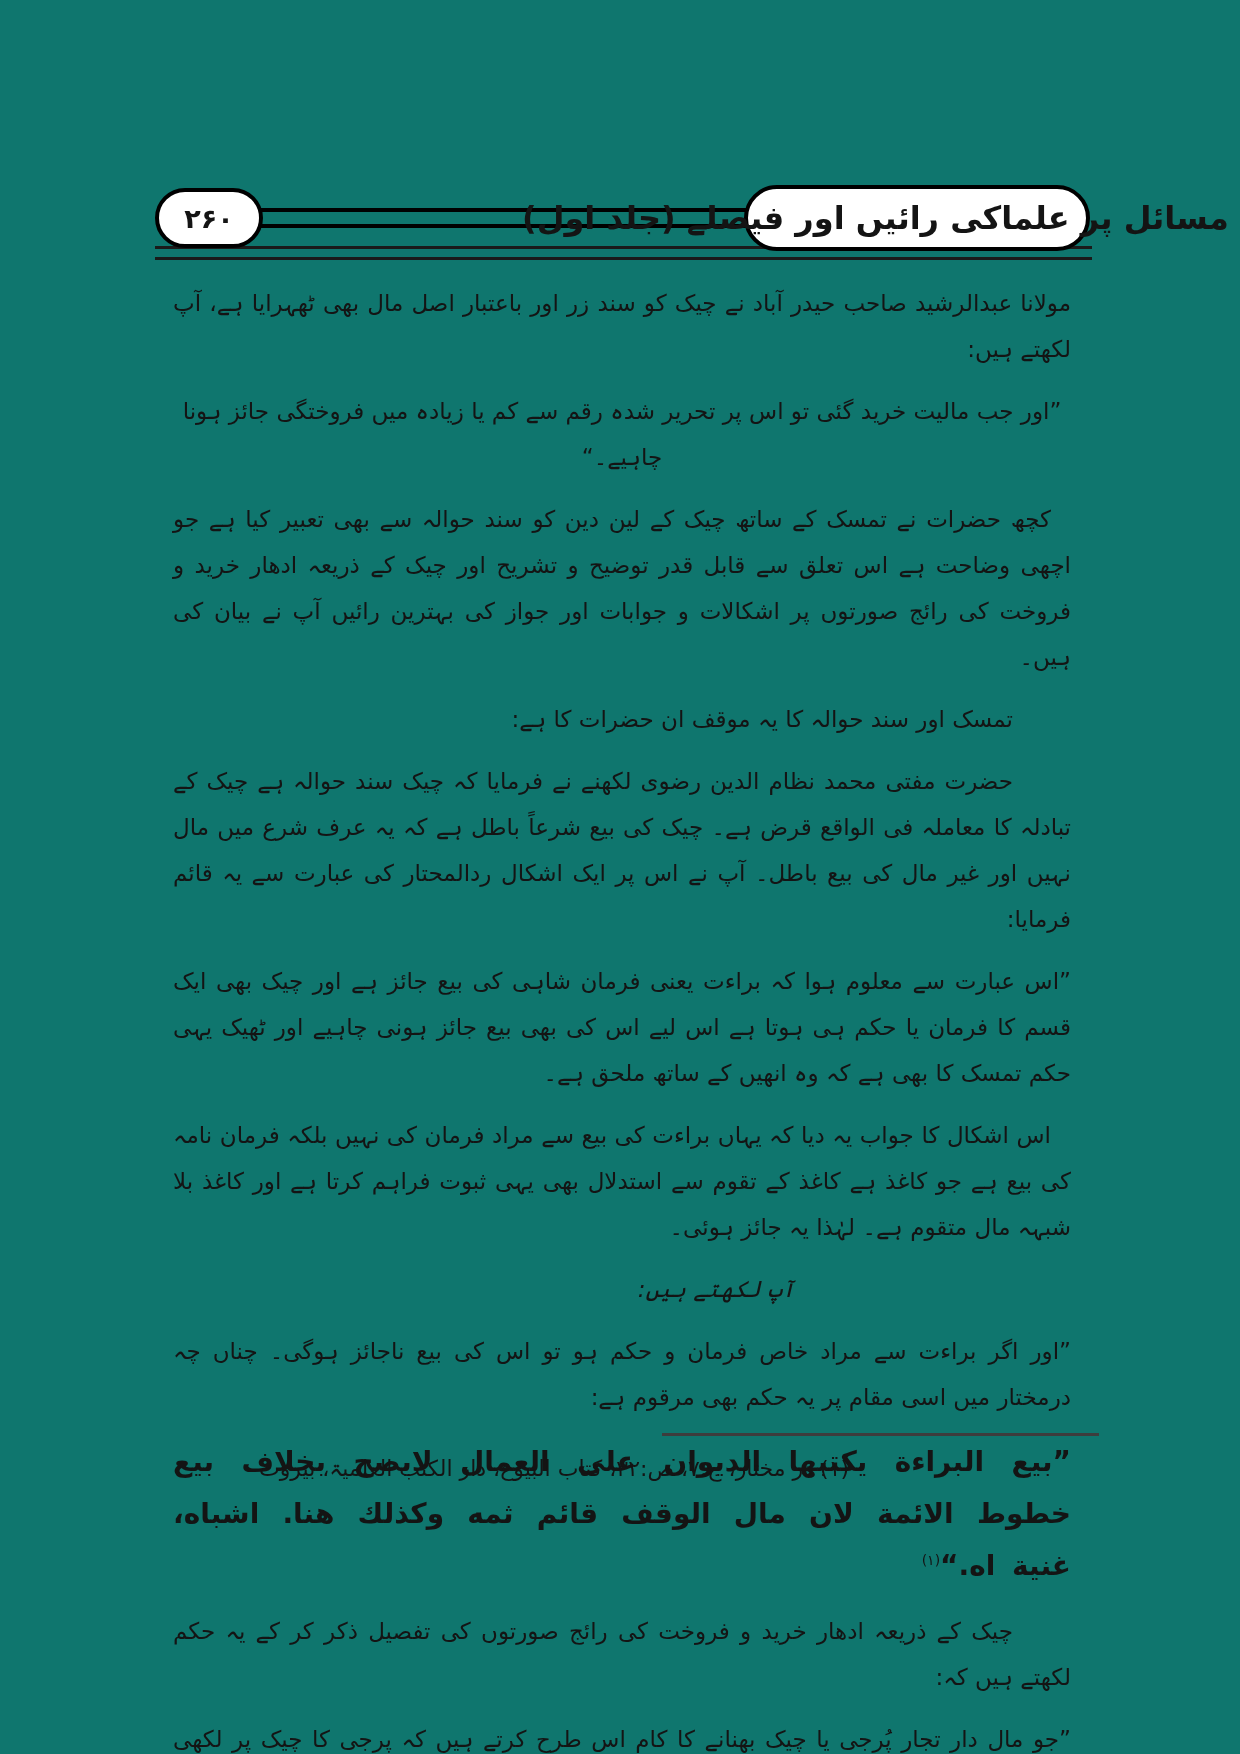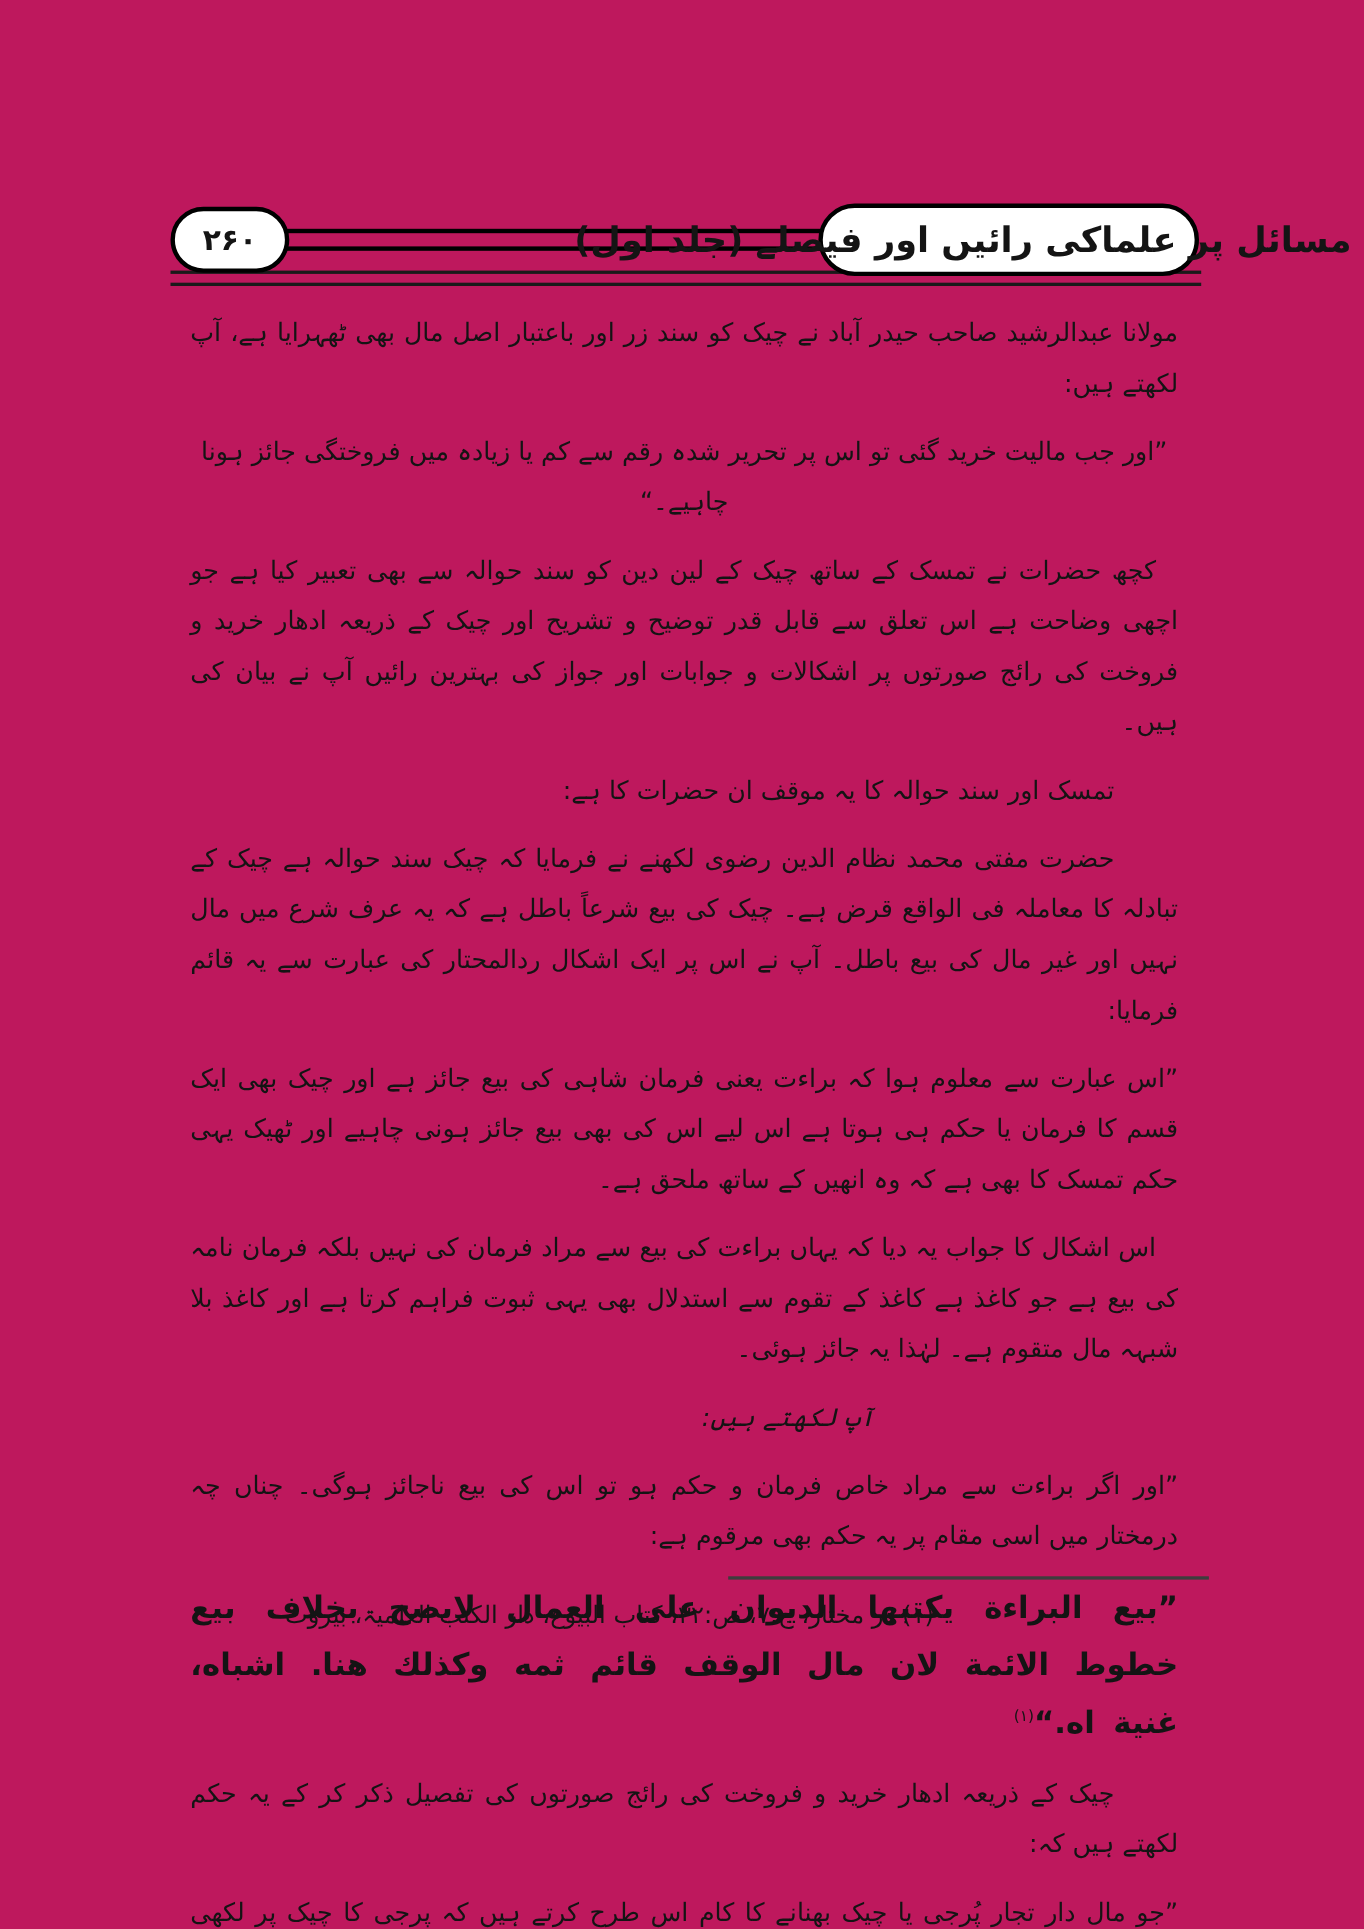--- a/index.html
+++ b/index.html
@@ -1,19 +1,19 @@
 <!DOCTYPE html>
 <html lang="ur"><head>
 <meta charset="utf-8">
 <style>
   html,body{margin:0;padding:0;}
   .page{
     position:relative;
     width:1240px;height:1754px;
-    background:#be185d;
+    background:#0f766e;
     font-family:"DejaVu Sans", sans-serif;
     color:#141414;
     overflow:hidden;
   }
   
   .header{
     position:absolute; top:185px; left:155px; right:150px;
     display:flex; align-items:center;
   }
   .pill{

